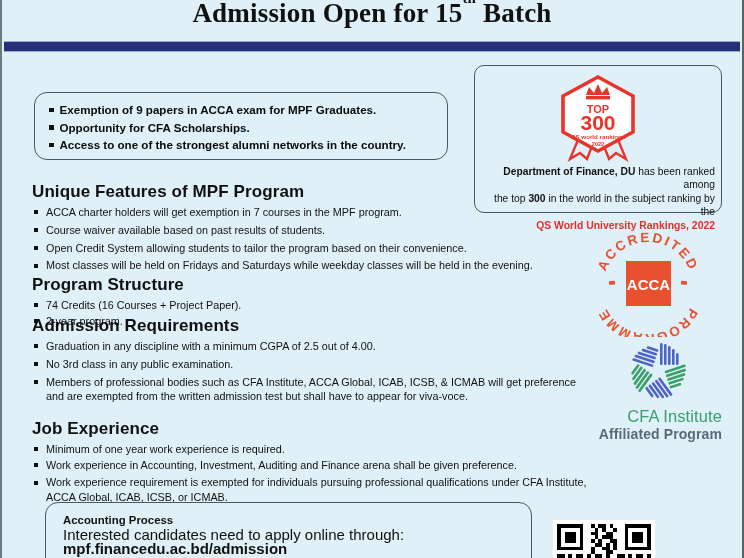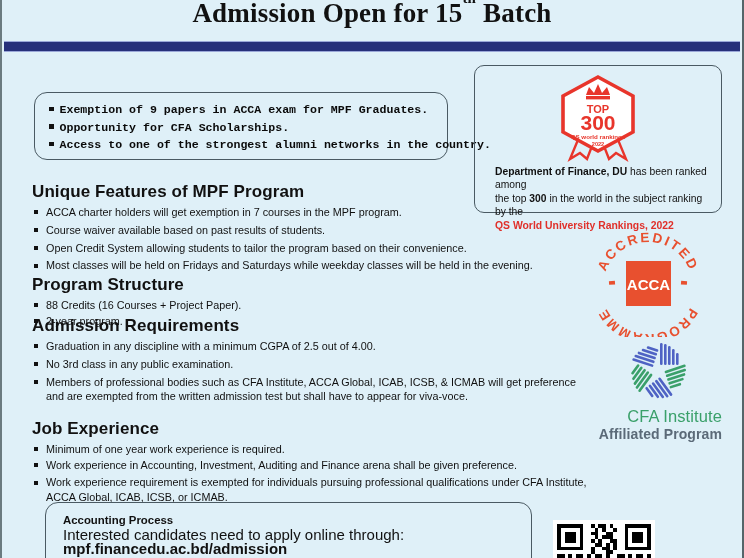--- a/index.html
+++ b/index.html
@@ -36,40 +36,39 @@
     border-top:1px solid #9aa7d8;
     border-bottom:1px solid #9aa7d8;
   }
 
   
   .highlight-box{
     position:absolute;left:32px;top:92px;width:414px;height:68px;
     border:1.4px solid #4a5a63;border-radius:13px;
     box-sizing:border-box;
     padding:8px 0 0 14px;
-    font-family:Liberation Mono, monospace;
   }
   .highlight-box .hb-line{
     font-size:11.6px;font-weight:bold;color:#0a0a0a;
     line-height:17.5px;white-space:nowrap;
   }
   .sq{
     display:inline-block;width:4.5px;height:4.5px;background:#111;
     vertical-align:2px;margin-right:6px;
   }
 
   
   .qs-card{
     position:absolute;left:472px;top:65px;width:248px;height:148px;
     border:1.4px solid #4a5a63;border-radius:10px;box-sizing:border-box;
   }
   .qs-badge{position:absolute;left:50%;top:5px;transform:translateX(-50%);}
   .qs-caption{
-    position:absolute;left:20px;right:6px;top:99px;
-    text-align:left;font-size:10.3px;line-height:13.4px;color:#111;
+    position:absolute;left:6px;right:6px;top:99px;
+    text-align:right;font-size:10.3px;line-height:13.4px;color:#111;
   }
   .qs-caption b{font-weight:bold;}
   .qs-red{color:#e0302a;font-weight:bold;font-size:10.4px;}
 
   
   .section{position:absolute;left:30px;}
   .sec-title{
     font-size:17px;font-weight:bold;color:#111;
     margin:0 0 3px 0;letter-spacing:.1px;
   }
@@ -166,21 +165,21 @@
       <li>ACCA charter holders will get exemption in 7 courses in the MPF program.</li>
       <li>Course waiver available based on past results of students.</li>
       <li>Open Credit System allowing students to tailor the program based on their convenience.</li>
       <li>Most classes will be held on Fridays and Saturdays while weekday classes will be held in the evening.</li>
     </ul>
   </div>
 
   <div class="section" id="sec-structure">
     <div class="sec-title">Program Structure</div>
     <ul class="bullets">
-      <li class="tight">88 Credits (16 Courses + Project Paper).</li>
+      <li class="tight">74 Credits (16 Courses + Project Paper).</li>
       <li class="tight">2-year program.</li>
     </ul>
   </div>
 
   <div class="section" id="sec-admission">
     <div class="sec-title">Admission Requirements</div>
     <ul class="bullets">
       <li>Graduation in any discipline with a minimum CGPA of 2.5 out of 4.00.</li>
       <li>No 3rd class in any public examination.</li>
       <li><span>Members of professional bodies such as CFA Institute, ACCA Global, ICAB, ICSB, &amp; ICMAB will get preference</span><span class="cont">and are exempted from the written admission test but shall have to appear for viva-voce.</span></li>

